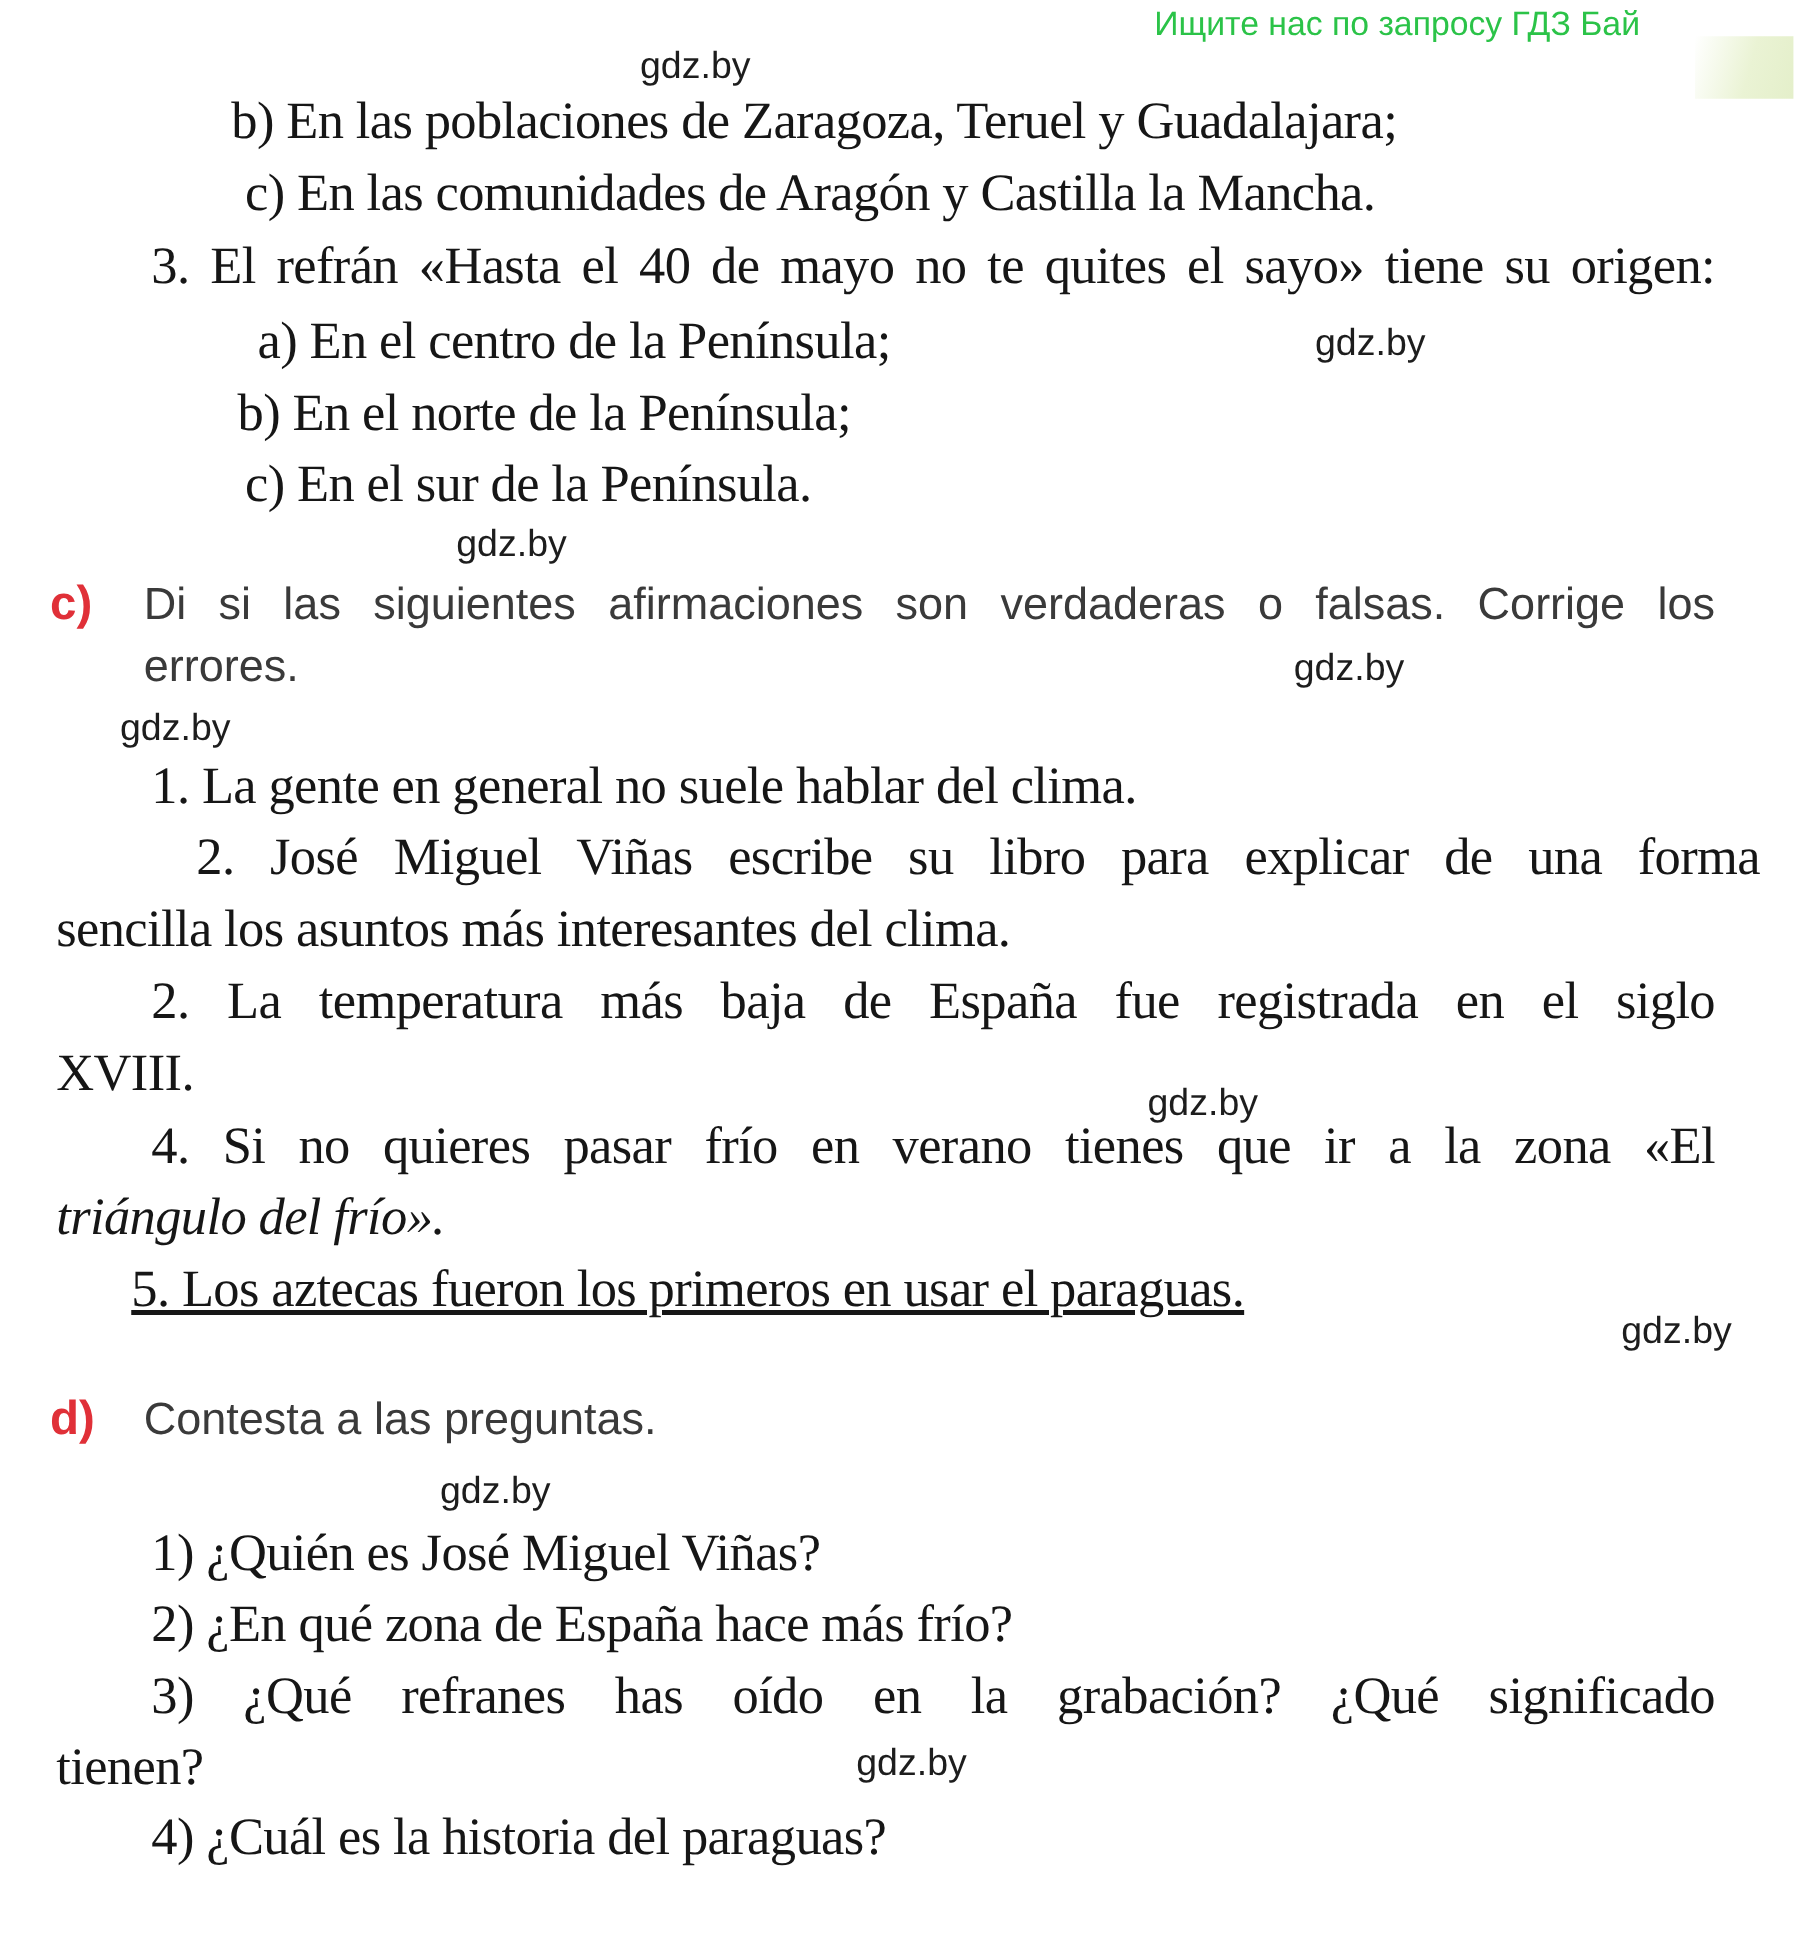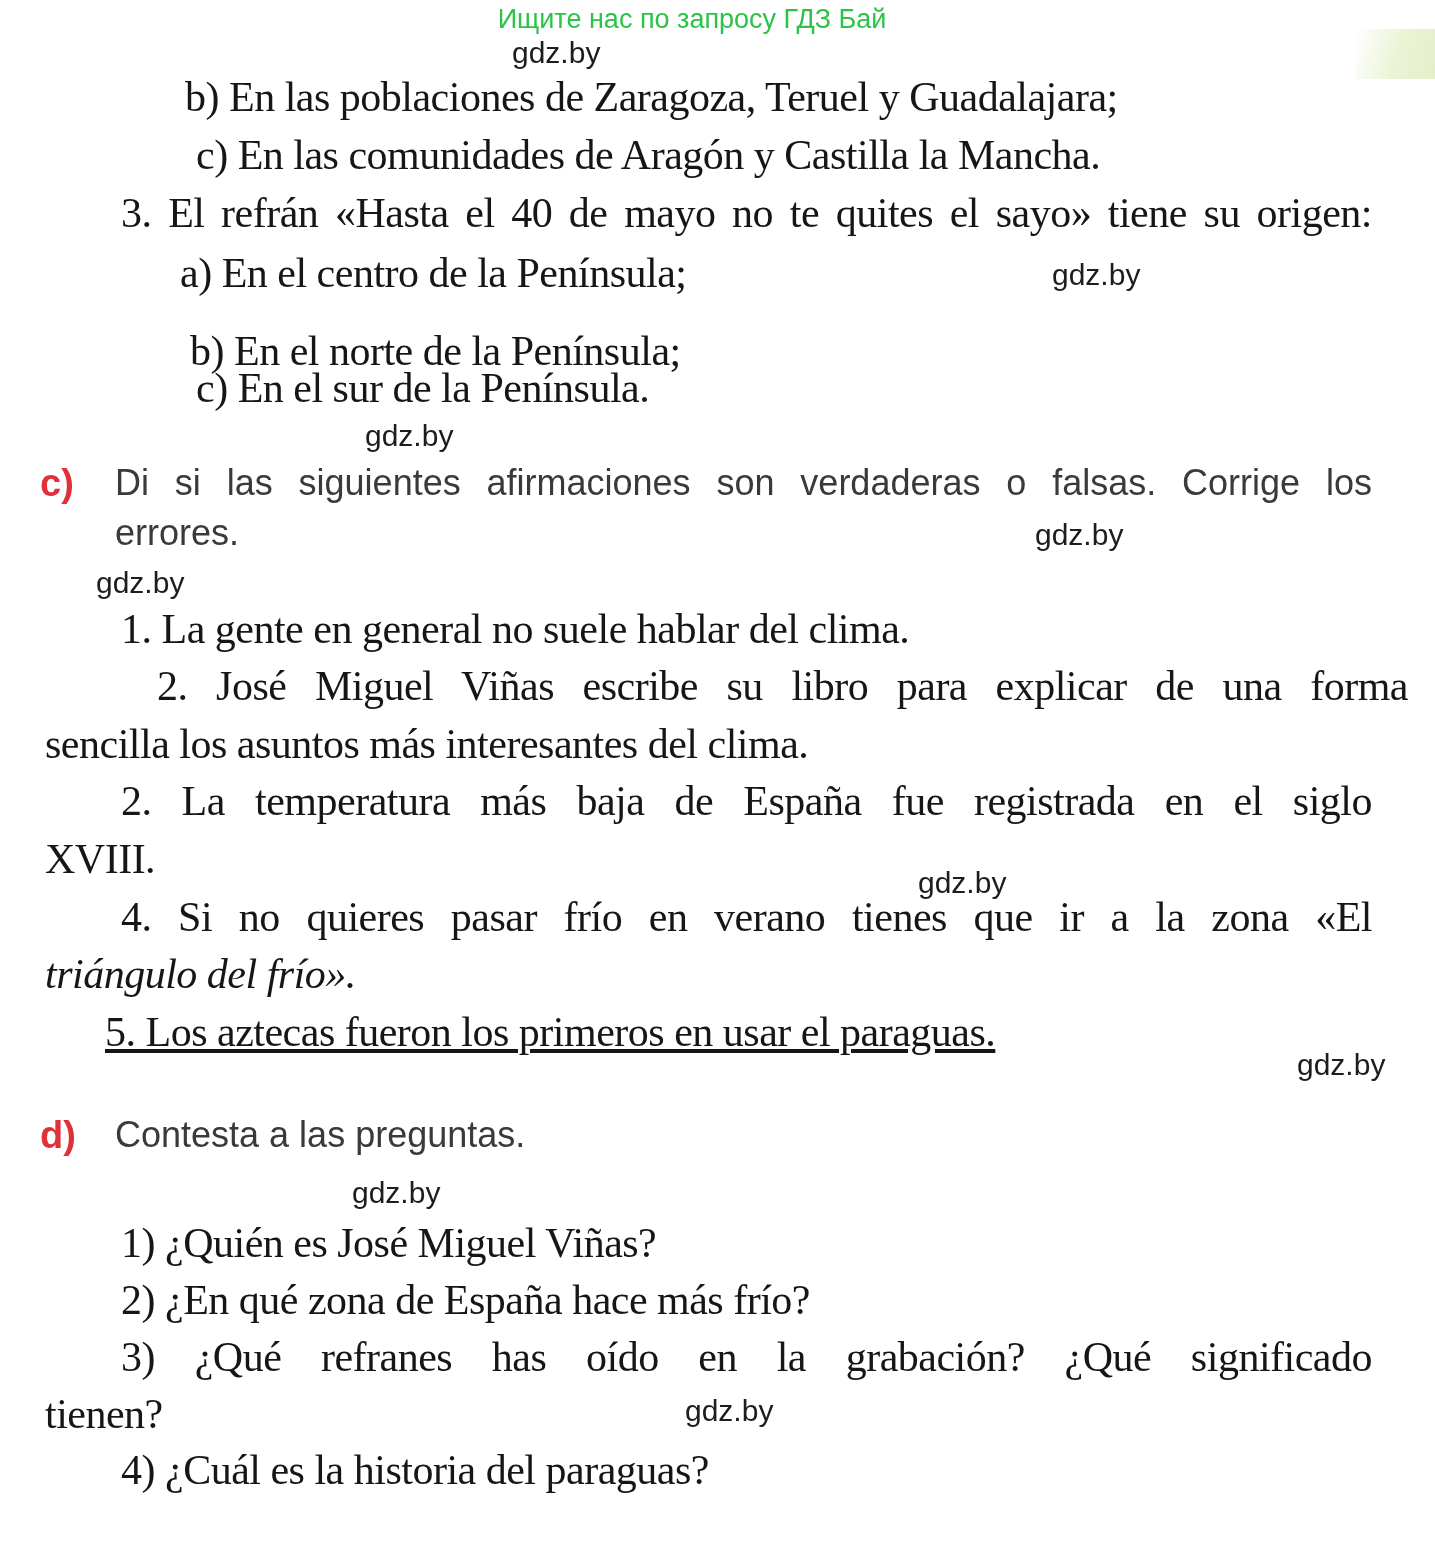--- a/index.html
+++ b/index.html
@@ -1,24 +1,23 @@
 <!DOCTYPE html>
 <html><head>
 <meta charset="utf-8">
 <style>
   html,body{margin:0;padding:0;background:#ffffff;}
   #page{
     position:relative;width:1435px;height:1556px;background:#ffffff;
     overflow:hidden;font-family:"Liberation Serif",serif;color:#141414;
   }
   .banner{
-    position:absolute;left:0;top:4px;width:1312px;text-align:center;
+    position:absolute;left:0;top:4px;width:1312px;text-align:right;
     font-family:"Liberation Sans",sans-serif;font-size:27px;color:#2bc348;
     white-space:nowrap;
-    padding-left:36px;
   }
   .corner-glow{
     position:absolute;left:1356px;top:29px;width:79px;height:50px;
     background:linear-gradient(105deg, rgba(234,243,212,0) 0%, #eaf3d4 55%, #e4efca 100%);
   }
   .wm{
     position:absolute;font-family:"Liberation Sans",sans-serif;
     font-size:30px;color:#1d1d1d;white-space:nowrap;
   }
   .srf{
@@ -64,22 +63,22 @@
   <span class="wm" style="left:96px;top:566px;">gdz.by</span>
   <span class="wm" style="left:918px;top:866px;">gdz.by</span>
   <span class="wm" style="left:1297px;top:1048px;">gdz.by</span>
   <span class="wm" style="left:352px;top:1176px;">gdz.by</span>
   <span class="wm" style="left:685px;top:1394px;">gdz.by</span>
 
   <div class="srf" style="left:185px;top:74px;">b) En las poblaciones de Zaragoza, Teruel y Guadalajara;</div>
   <div class="srf" style="left:196px;top:132px;">c) En las comunidades de Aragón y Castilla la Mancha.</div>
 
   <div class="srf just" style="left:121px;top:190px;width:1251px;">3. El refrán «Hasta el 40 de mayo no te quites el sayo» tiene su origen:</div>
-  <div class="srf" style="left:180px;top:250px;text-align:center;">a) En el centro de la Península;</div>
-  <div class="srf" style="left:190px;top:308px;margin-top:20px;">b) En el norte de la Península;</div>
+  <div class="srf" style="left:206px;top:250px;text-align:center;">a) En el centro de la Península;</div>
+  <div class="srf" style="left:190px;top:308px;">b) En el norte de la Península;</div>
   <div class="srf" style="left:196px;top:365px;">c) En el sur de la Península.</div>
 
   <div class="marker" style="left:40px;top:462px;">c)</div>
   <div class="sans just" style="left:115px;top:463px;width:1257px;">Di si las siguientes afirmaciones son verdaderas o falsas. Corrige los</div>
   <div class="sans" style="left:115px;top:513px;">errores.</div>
 
   <div class="srf" style="left:121px;top:606px;">1. La gente en general no suele hablar del clima.</div>
   <div class="srf just" style="left:121px;top:663px;width:1251px;margin-left:36px;">2. José Miguel Viñas escribe su libro para explicar de una forma</div>
   <div class="srf" style="left:45px;top:721px;">sencilla los asuntos más interesantes del clima.</div>
   <div class="srf just" style="left:121px;top:778px;width:1251px;">2. La temperatura más baja de España fue registrada en el siglo</div>

